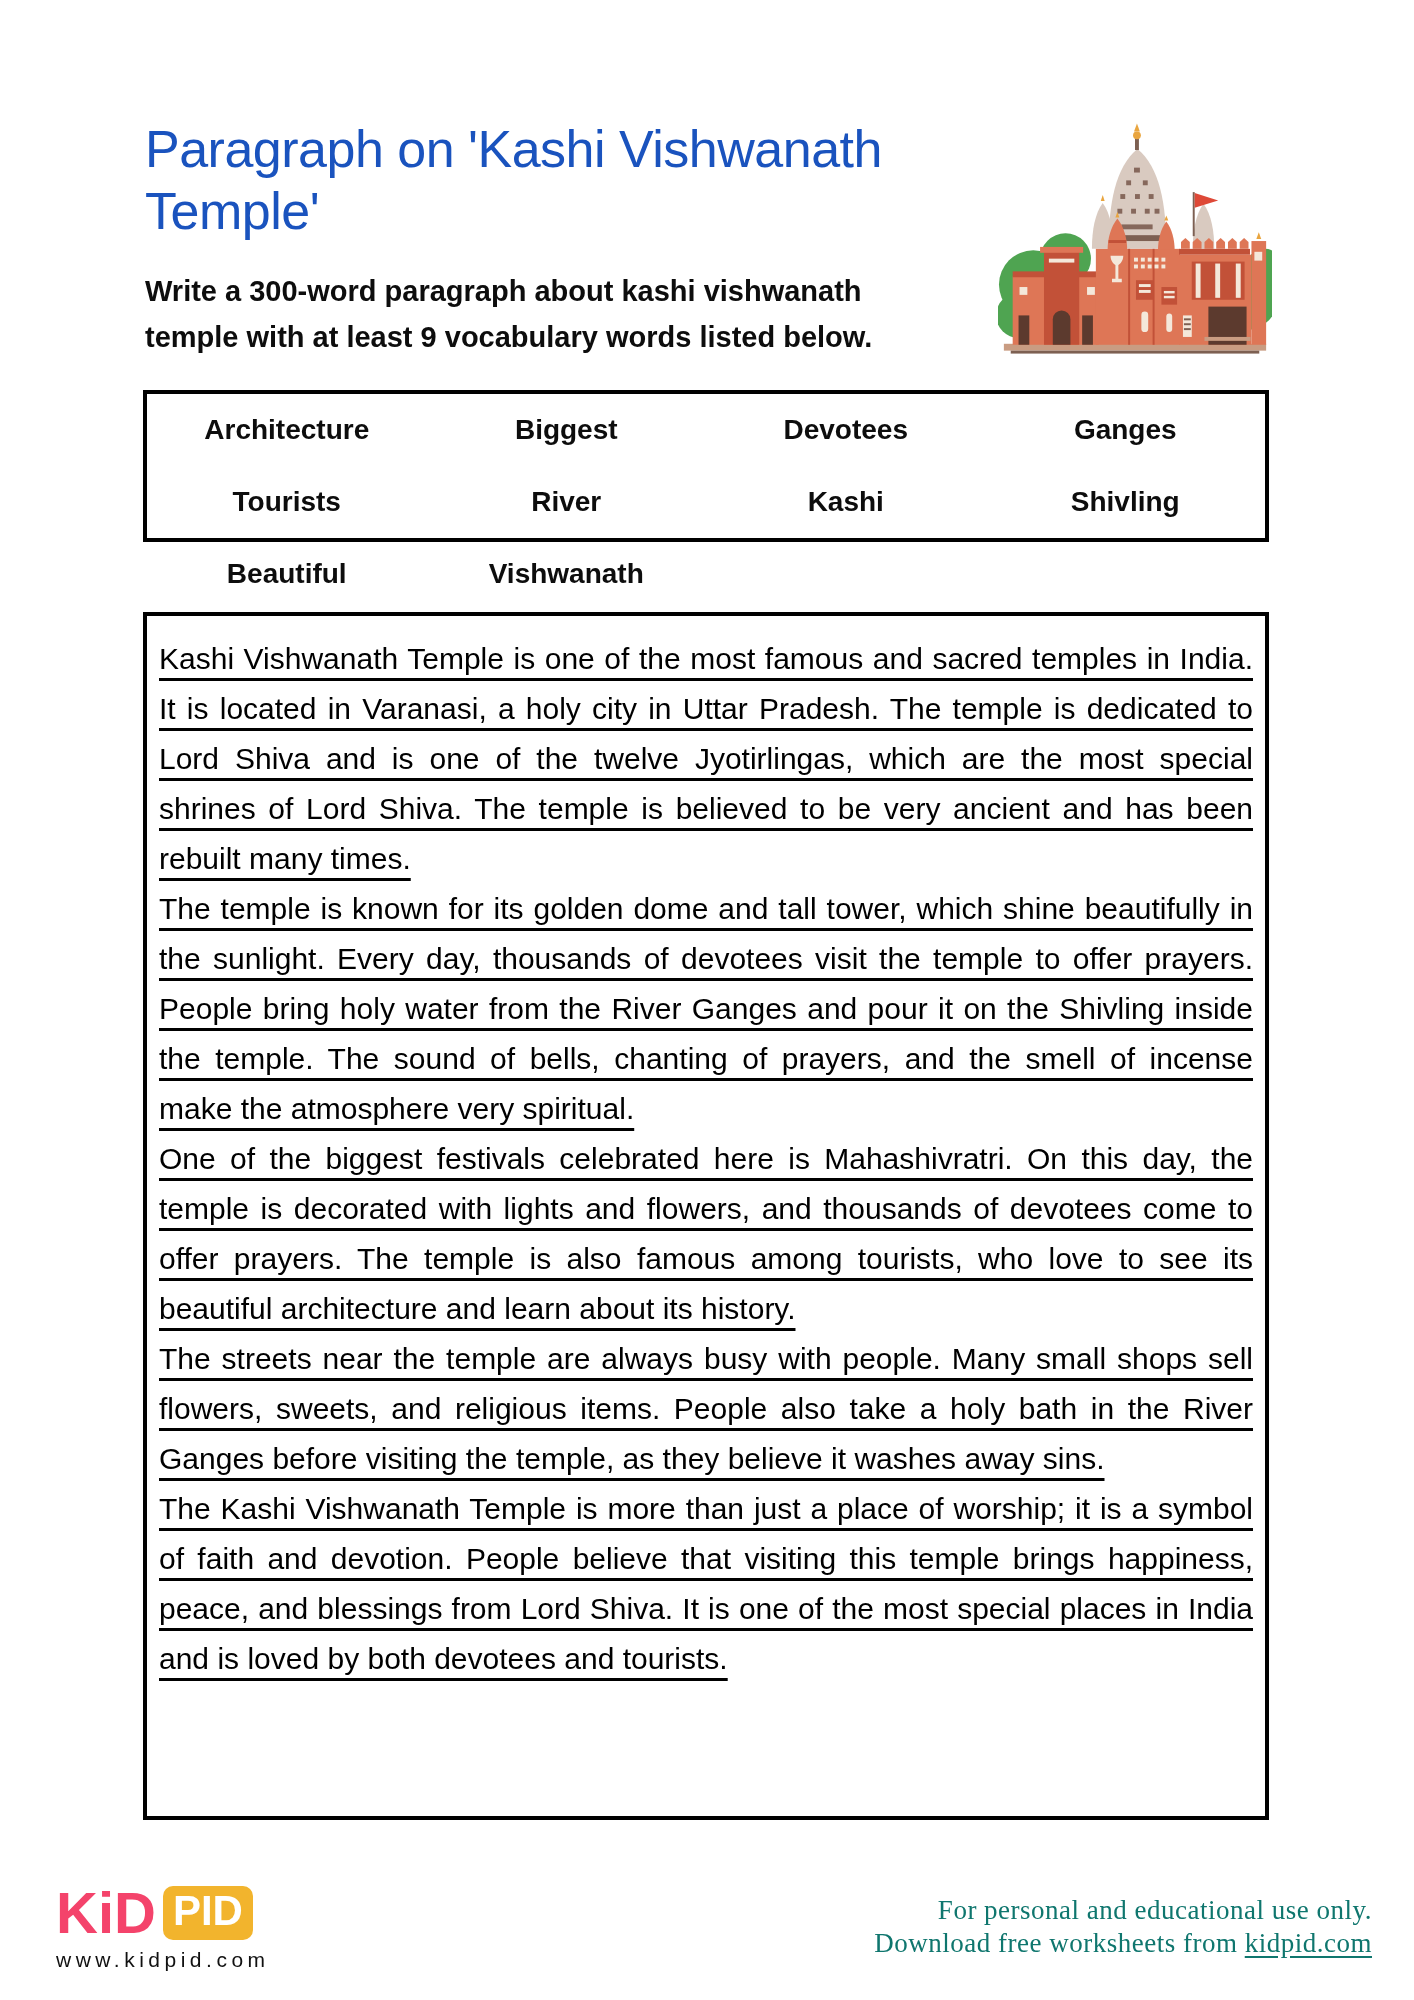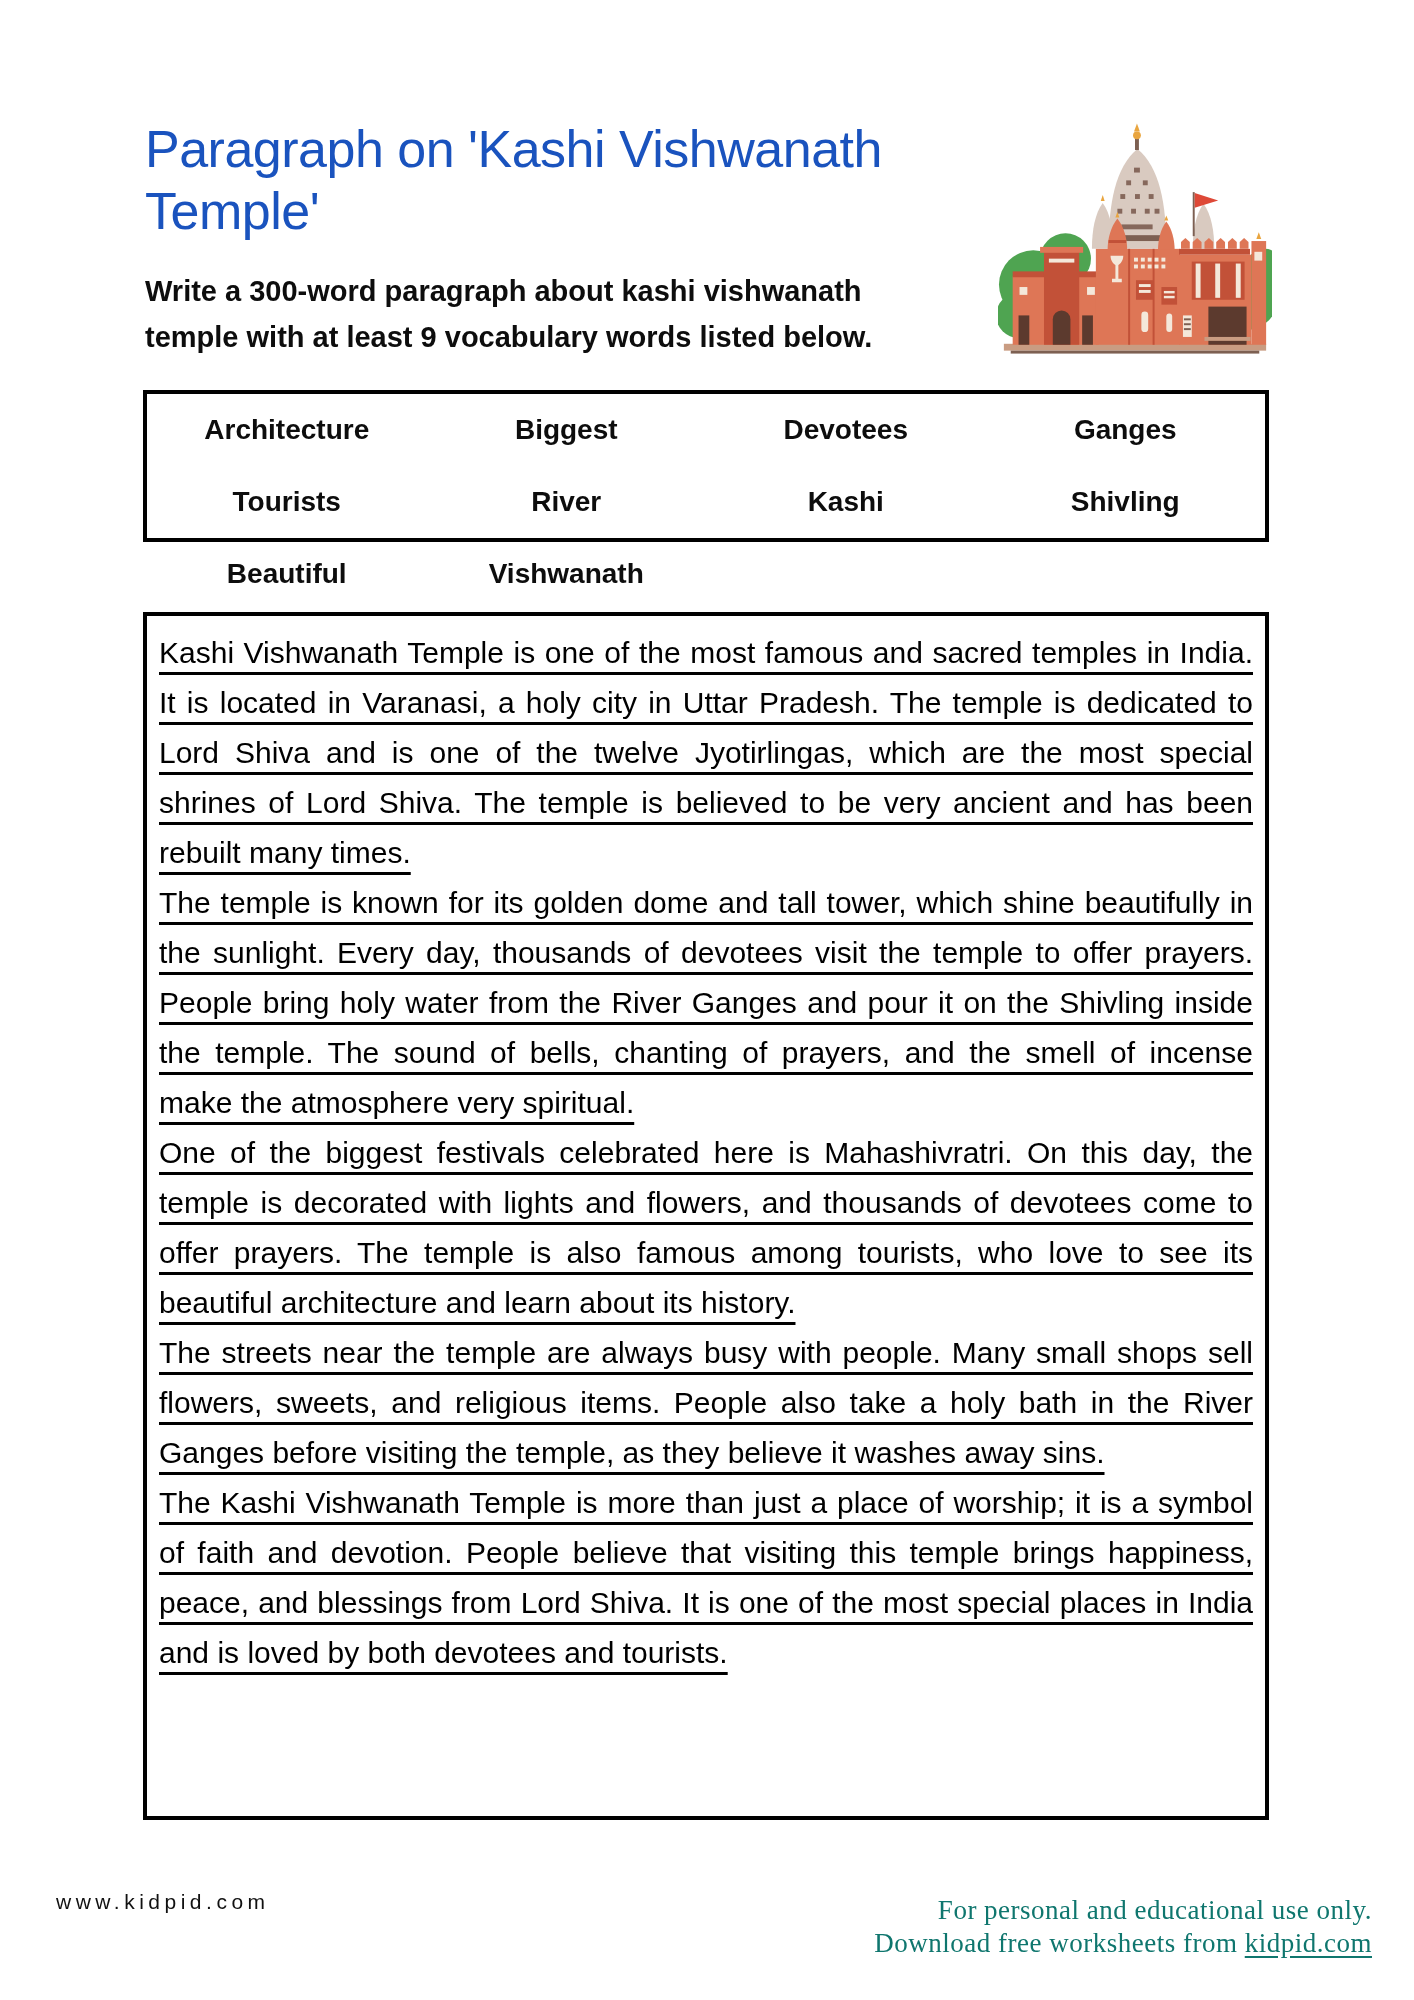--- a/index.html
+++ b/index.html
@@ -28,21 +28,21 @@
     border:4px solid #000;box-sizing:border-box;
     display:grid;grid-template-columns:repeat(4,1fr);grid-auto-rows:72px;
     align-items:center;justify-items:center;
   }
   .vocab-word{
     font-size:28px;font-weight:bold;color:#0d0d0d;text-align:center;
   }
   .essay-box{
     position:absolute;left:143px;top:612px;width:1126px;height:1208px;
     border:4px solid #000;box-sizing:border-box;
-    padding:12px 12px 0 12px;overflow:hidden;
+    padding:18px 12px 0 12px;overflow:hidden;
   }
   .essay-box p{
     margin:0;
     font-size:30px;line-height:50px;color:#000;
     text-align:justify;
     text-decoration:underline;
     text-decoration-thickness:3px;
     text-underline-offset:9px;
   }
   .footer-logo{
@@ -220,19 +220,23 @@
 
 <div class="essay-box">
   <p>Kashi Vishwanath Temple is one of the most famous and sacred temples in India. It is located in Varanasi, a holy city in Uttar Pradesh. The temple is dedicated to Lord Shiva and is one of the twelve Jyotirlingas, which are the most special shrines of Lord Shiva. The temple is believed to be very ancient and has been rebuilt many times.</p>
   <p>The temple is known for its golden dome and tall tower, which shine beautifully in the sunlight. Every day, thousands of devotees visit the temple to offer prayers. People bring holy water from the River Ganges and pour it on the Shivling inside the temple. The sound of bells, chanting of prayers, and the smell of incense make the atmosphere very spiritual.</p>
   <p>One of the biggest festivals celebrated here is Mahashivratri. On this day, the temple is decorated with lights and flowers, and thousands of devotees come to offer prayers. The temple is also famous among tourists, who love to see its beautiful architecture and learn about its history.</p>
   <p>The streets near the temple are always busy with people. Many small shops sell flowers, sweets, and religious items. People also take a holy bath in the River Ganges before visiting the temple, as they believe it washes away sins.</p>
   <p>The Kashi Vishwanath Temple is more than just a place of worship; it is a symbol of faith and devotion. People believe that visiting this temple brings happiness, peace, and blessings from Lord Shiva. It is one of the most special places in India and is loved by both devotees and tourists.</p>
 </div>
 
 <div class="footer-logo">
+  <div class="logo-row">
+    <span class="logo-kid">KiD</span>
+    <span class="logo-pid">PID</span>
+  </div>
   <div class="logo-url">www.kidpid.com</div>
 </div>
 
 <div class="footer-note">
   <div>For personal and educational use only.</div>
   <div><span>Download free worksheets from </span><span class="link">kidpid.com</span></div>
 </div>
 
 </body></html>

